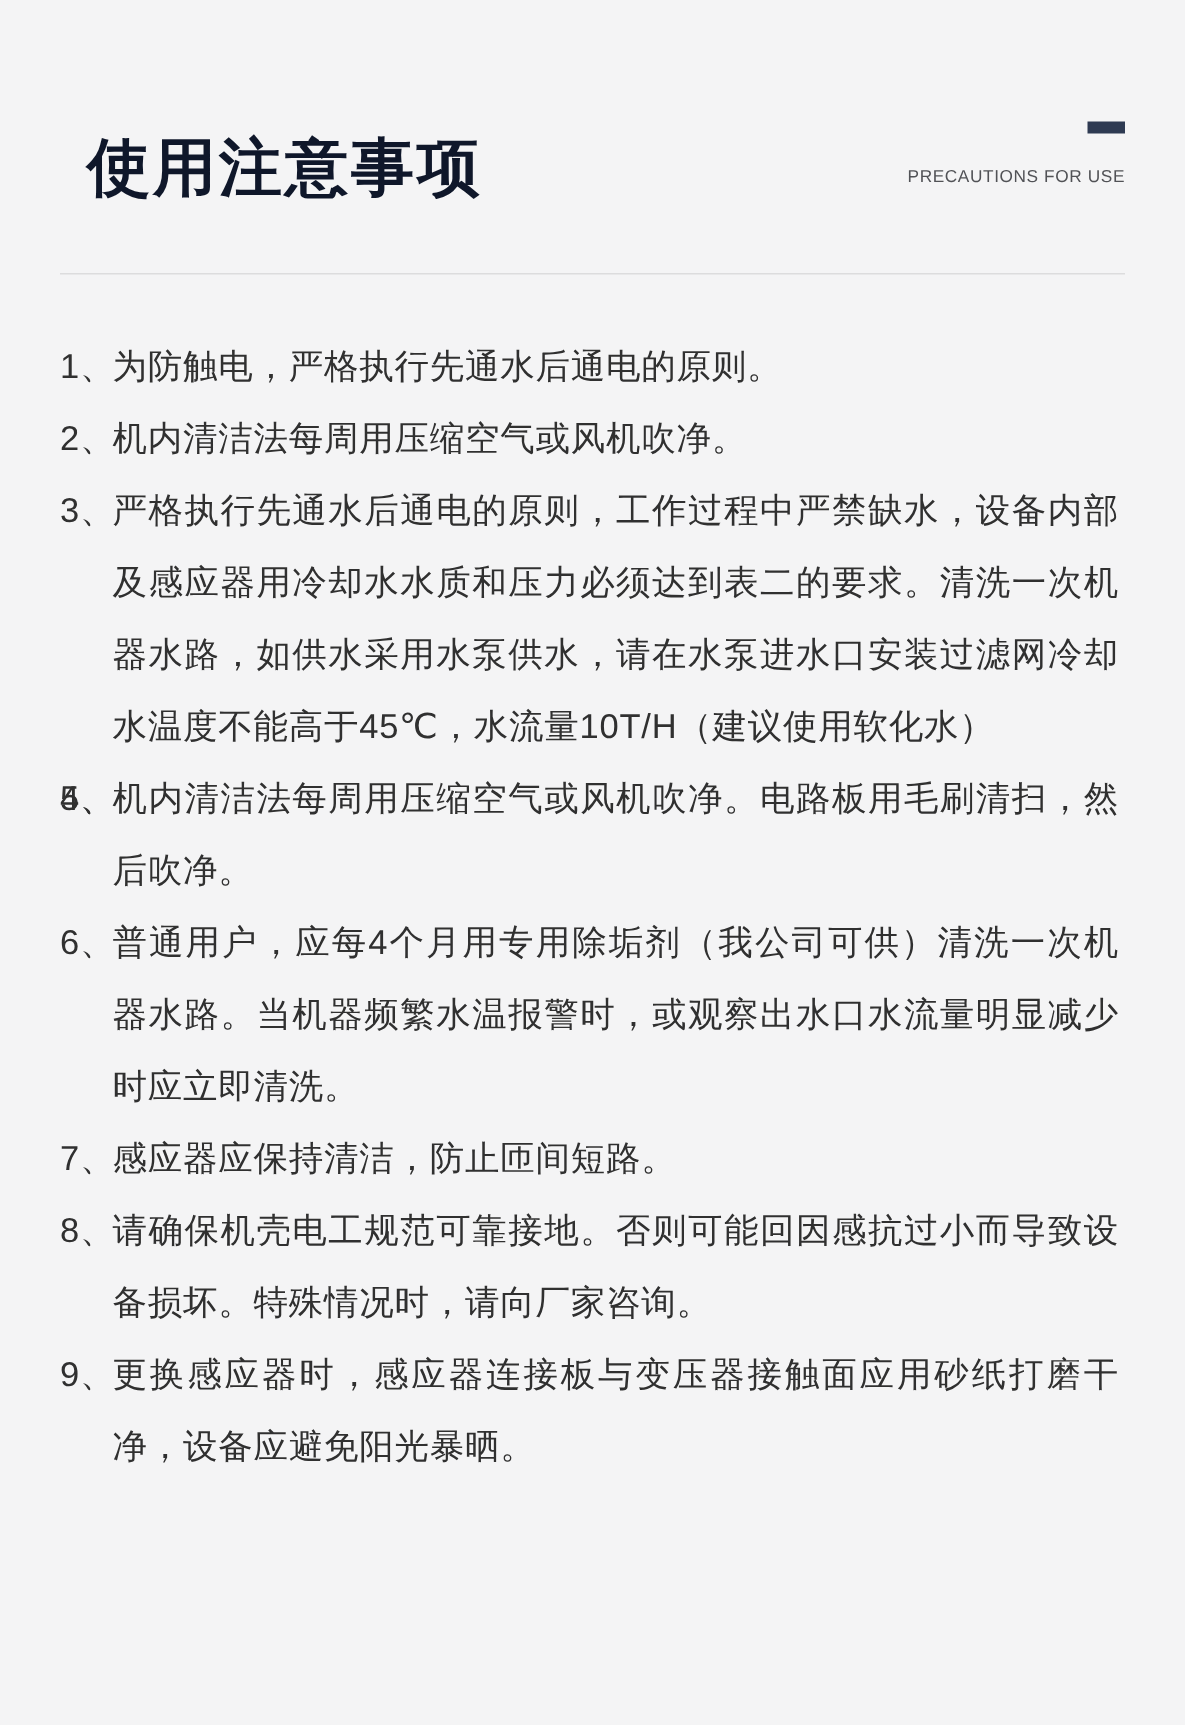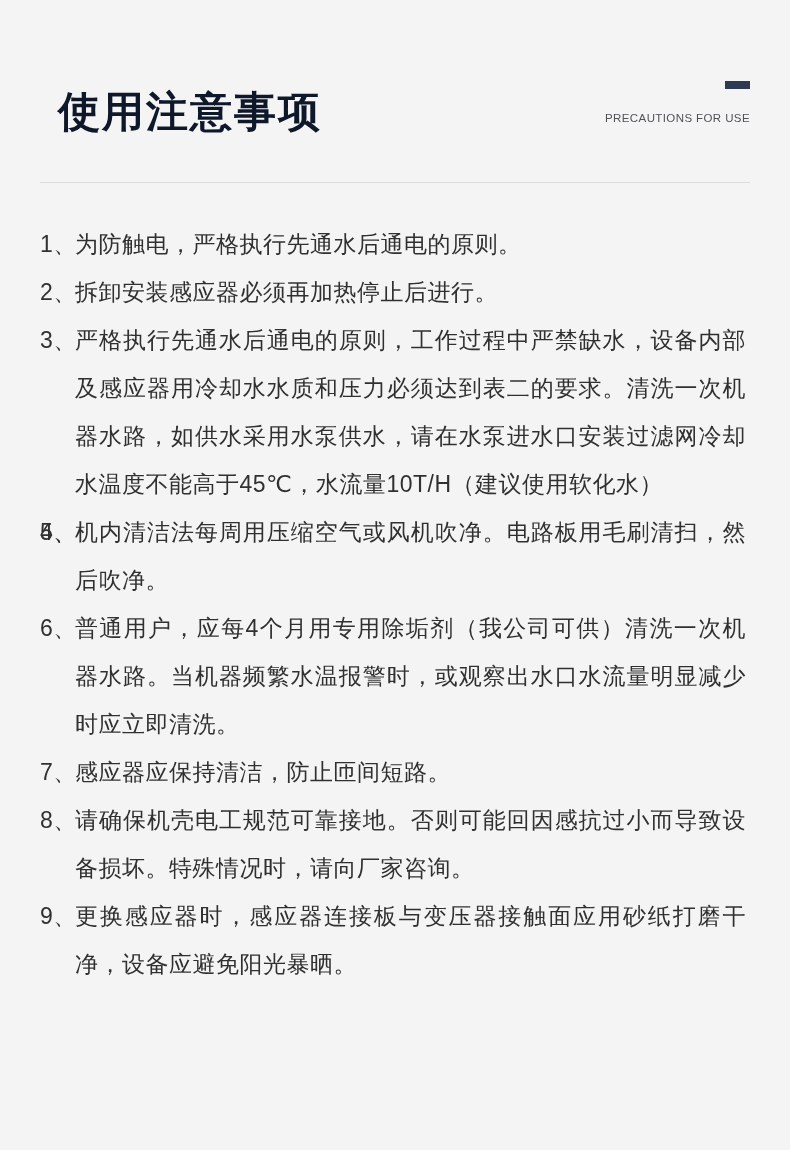--- a/index.html
+++ b/index.html
@@ -108,21 +108,21 @@
     <hr class="divider">
   </header>
 
   <ol class="list">
     <li class="item">
       <span class="num">1、</span>
       <span class="text">为防触电，严格执行先通水后通电的原则。</span>
     </li>
     <li class="item">
       <span class="num">2、</span>
-      <span class="text">拆卸安装感应器必须再加热停止后进行。</span>
+      <span class="text">机内清洁法每周用压缩空气或风机吹净。</span>
     </li>
     <li class="item">
       <span class="num">3、</span>
       <span class="text">严格执行先通水后通电的原则，工作过程中严禁缺水，设备内部及感应器用冷却水水质和压力必须达到表二的要求。清洗一次机器水路，如供水采用水泵供水，请在水泵进水口安装过滤网冷却水温度不能高于45℃，水流量10T/H（建议使用软化水）</span>
     </li>
     <li class="item">
       <span class="num">4、</span>
     </li>
     <li class="item">
       <span class="num">5、</span>

